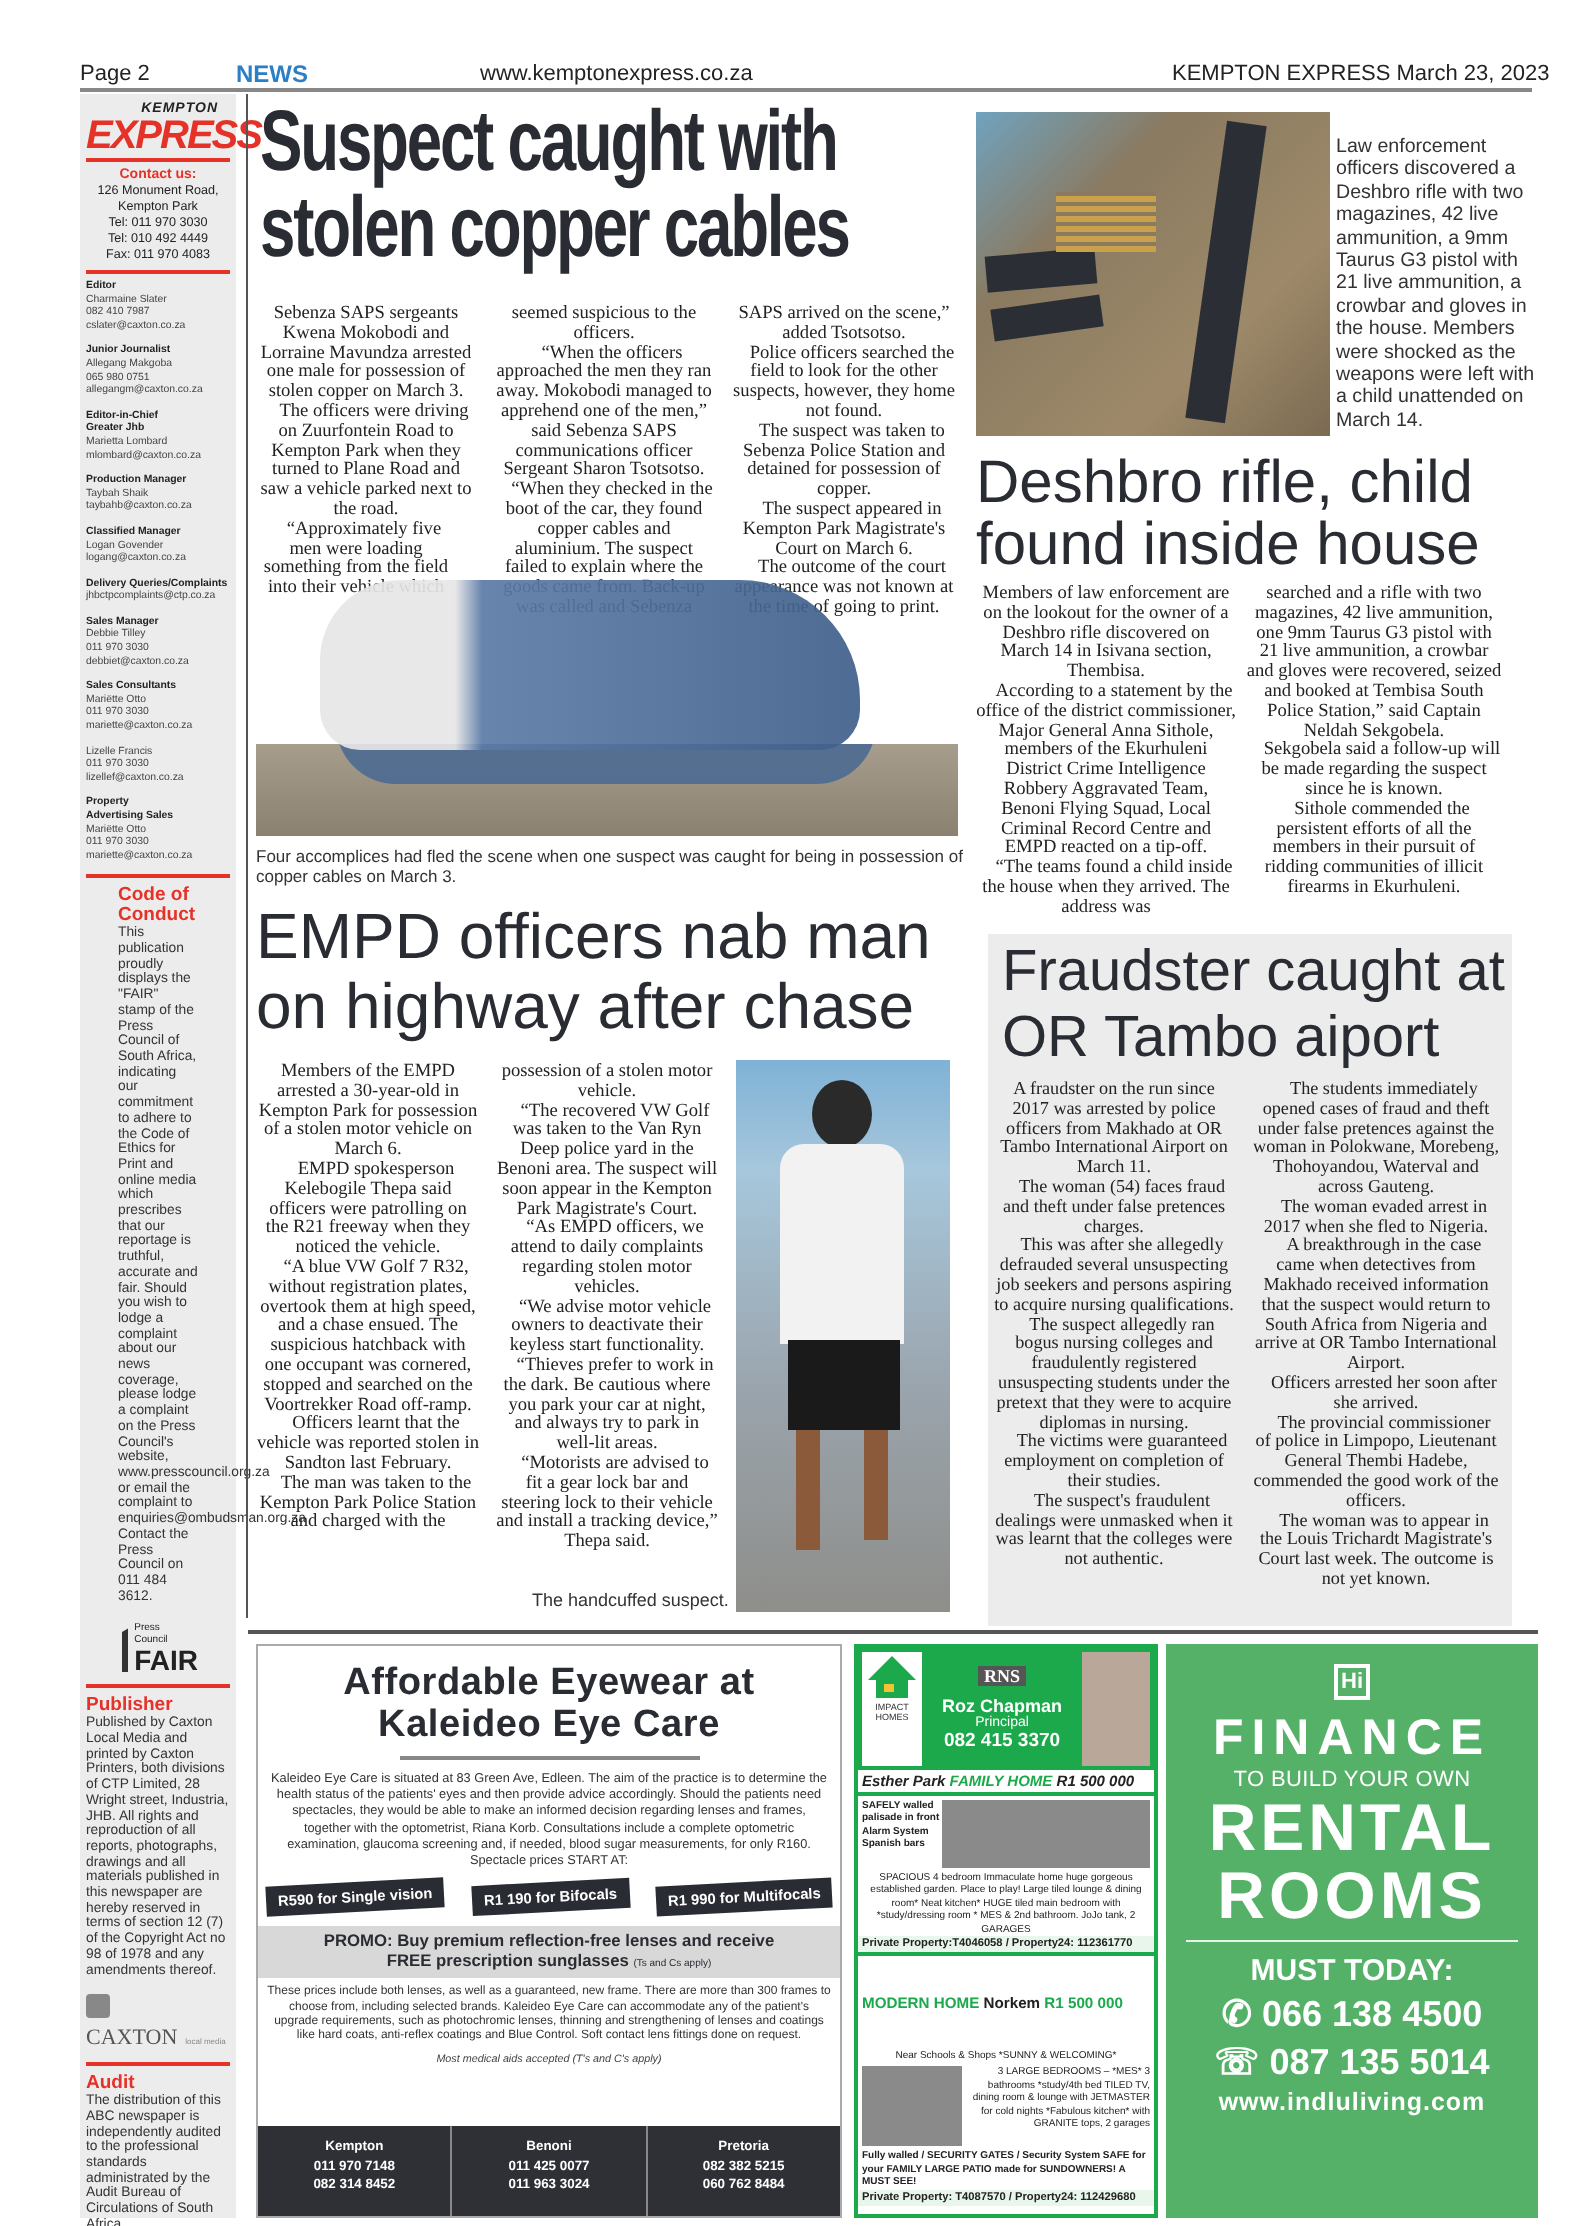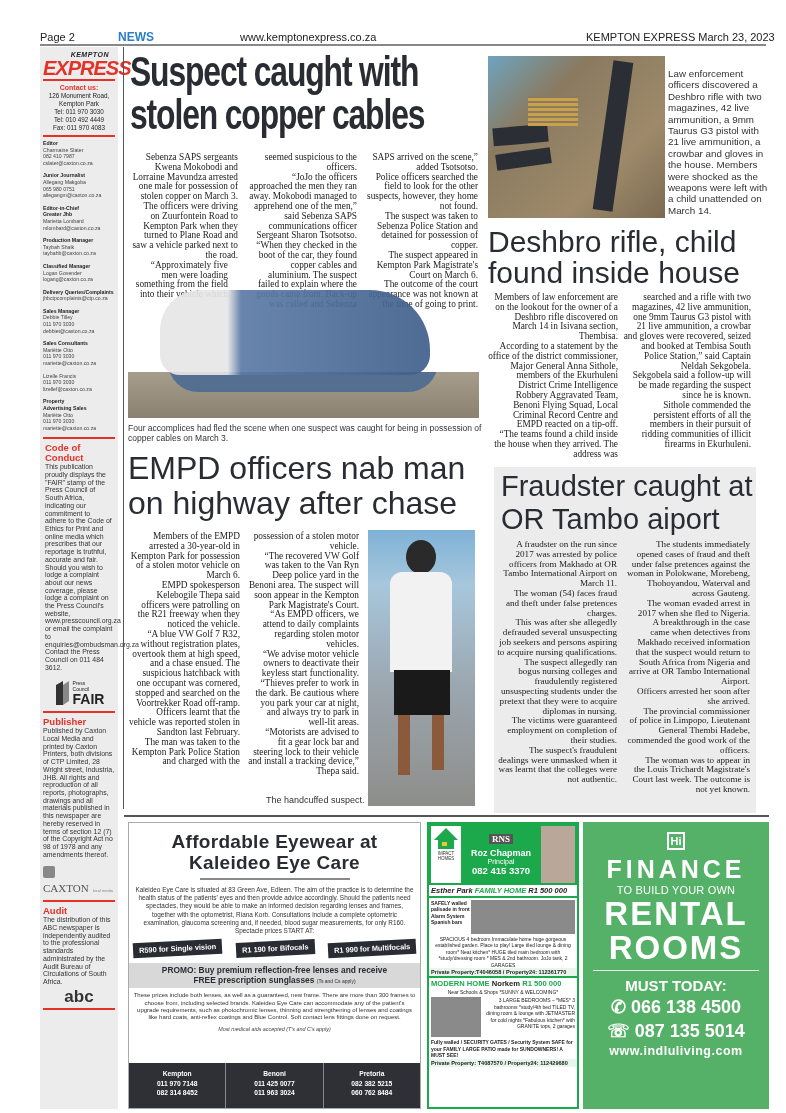--- a/index.html
+++ b/index.html
@@ -21,21 +21,21 @@
   #sidebar .contact .h{color:#e53228;font-weight:bold;font-size:7px}
   .staff{font-family:"Liberation Sans",sans-serif;font-size:5.2px;line-height:6.6px;padding:3px 3px 0 3px;color:#444}
   .staff .blk{margin-bottom:6px}
   .staff b{color:#222}
   .sidehead{font-family:"Liberation Sans",sans-serif;font-weight:bold;font-size:9.5px;color:#e53228;line-height:10px}
   .sidetext{font-family:"Liberation Sans",sans-serif;font-size:6.9px;line-height:7.7px;color:#333}
   .redrule{height:2px;background:#e53228;margin:4px 3px}
   
   .hl-condensed{font-family:"Liberation Sans",sans-serif;font-weight:bold;color:#2a2c33;letter-spacing:-1.5px;transform:scaleX(.74);transform-origin:left top;white-space:nowrap}
   .hl{font-family:"Liberation Sans",sans-serif;color:#2a2c33;white-space:nowrap}
-  .col{font-family:"Liberation Serif",serif;font-size:9.3px;line-height:9.8px;color:#222;text-align:right}
+  .col{font-family:"Liberation Serif",serif;font-size:9.3px;line-height:9.8px;color:#222;text-align:center}
   .col p{text-indent:8px}
   .col p.first{text-indent:0}
   .caption{font-family:"Liberation Sans",sans-serif;font-size:8.5px;line-height:10px;color:#333}
   
   .photo{background:#9a8a72;overflow:hidden}
   
   .vrule{background:#555;width:1px}
   .hrule{background:#555;height:2px}
   
   #eyead{left:128px;top:822px;width:293px;height:287px;border:1px solid #aaa;background:#fff}
@@ -59,21 +59,21 @@
   #propad .agent .rns{display:inline-block;background:#555;color:#fff;font-family:"Liberation Serif",serif;font-weight:bold;font-size:9px;padding:0 3px}
   #propad .agent .name{font-weight:bold;font-size:9px;line-height:10px;margin-top:2px}
   #propad .agent .role{font-size:7px;line-height:8px}
   #propad .agent .phone{font-weight:bold;font-size:9.5px;line-height:10px}
   #propad .face{width:34px;background:#b9a89a;margin:2px}
   #propad .l1{font-family:"Liberation Sans",sans-serif;font-size:7.5px;font-weight:bold;font-style:italic;padding:1px 2px;border-bottom:2px solid #1ba94c}
   #propad .l1 .g{color:#1ba94c}
   #propad .small{font-family:"Liberation Sans",sans-serif;font-size:5px;line-height:6.4px;color:#222}
   #propad .house{background:#8a8a8a}
   #propad .bar{background:#e8f6ec;font-family:"Liberation Sans",sans-serif;font-size:5.6px;font-weight:bold;padding:1px 2px}
-  #propad .mh{background:#fff;font-family:"Liberation Sans",sans-serif;font-weight:bold;font-size:7.6px;padding:1px 2px;border-top:2px solid #1ba94c}
+  #propad .mh{background:#fff;font-family:"Liberation Sans",sans-serif;font-weight:bold;font-size:7.6px;padding:19px 2px;border-top:2px solid #1ba94c}
   #propad .mh .g{color:#1ba94c}
   #propad .wa{font-family:"Liberation Sans",sans-serif;font-size:8px;font-weight:bold;padding:1px 2px;border-top:1px solid #1ba94c}
   #propad .wa .g{color:#1ba94c;font-size:10px}
   
   #finad{left:583px;top:822px;width:186px;height:287px;background:#55b168;color:#fff;font-family:"Liberation Sans",sans-serif;text-align:center}
   #finad .logo{width:18px;height:18px;border:2px solid #fff;margin:10px auto 0;font-weight:bold;font-size:11px;line-height:14px}
   #finad .f{font-size:25px;font-weight:bold;letter-spacing:4px;line-height:30px;margin-top:4px}
   #finad .tb{font-size:11px;line-height:13px;letter-spacing:.2px}
   #finad .r{font-size:33px;font-weight:bold;line-height:34px;letter-spacing:2px}
   #finad .line{height:1px;background:#e5f3e8;margin:5px 10px}
@@ -118,21 +118,21 @@
     <div class="blk"><b>Sales Consultants</b><div>Mariëtte Otto</div><div> 011 970 3030</div><div>mariette@caxton.co.za</div></div>
     <div class="blk">
         <div>Lizelle Francis</div>
         <div>011 970 3030</div>
         <div>lizellef@caxton.co.za</div>
       </div>
     <div class="blk"><b style="white-space:pre-line">Property
 Advertising Sales</b><div>Mariëtte Otto</div><div>011 970 3030</div><div>mariette@caxton.co.za</div></div>
   </div>
   <div class="redrule"></div>
-  <div style="padding:0 5px">
+  <div style="padding:0 19px">
     <div class="sidehead">Code of Conduct</div>
     <div class="sidetext">This publication proudly displays the "FAIR" stamp of the Press Council of South Africa, indicating our commitment to adhere to the Code of Ethics for Print and online media which prescribes that our reportage is truthful, accurate and fair. Should you wish to lodge a complaint about our news coverage, please lodge a complaint on the Press Council's website, www.presscouncil.org.za or email the complaint to enquiries@ombudsman.org.za Contact the Press Council on 011 484 3612.</div>
     <div style="display:flex;align-items:center;justify-content:center;margin:8px 0 4px">
       <svg width="16" height="28">
           <polygon points="2,6 9,2 9,26 2,26" fill="#333"></polygon>
           <polygon points="9,6 15,2 15,22 9,26" fill="#888"></polygon>
         </svg>
       <div style="margin-left:3px;font-family:'Liberation Sans',sans-serif">
         <div style="font-size:5px;line-height:6px;width:22px">Press Council</div>
         <div style="font-size:14px;font-weight:bold;line-height:14px">FAIR</div>
@@ -164,21 +164,21 @@
   <div>Suspect caught with</div>
   <div>stolen copper cables</div>
 </div>
 <div class="abs col" style="left:128px;top:153px;width:110px">
   <p class="first">Sebenza SAPS sergeants Kwena Mokobodi and Lorraine Mavundza arrested one male for possession of stolen copper on March 3.</p>
   <p>The officers were driving on Zuurfontein Road to Kempton Park when they turned to Plane Road and saw a vehicle parked next to the road.</p>
   <p style="width:100px">“Approximately five men were loading something from the field into their vehicle which</p>
 </div>
 <div class="abs col" style="left:247px;top:153px;width:110px">
   <p class="first">seemed suspicious to the officers.</p>
-  <p>“JoJo the officers approached the men they ran away. Mokobodi managed to apprehend one of the men,” said Sebenza SAPS communications officer Sergeant Sharon Tsotsotso.</p>
+  <p>“When the officers approached the men they ran away. Mokobodi managed to apprehend one of the men,” said Sebenza SAPS communications officer Sergeant Sharon Tsotsotso.</p>
   <p>“When they checked in the boot of the car, they found copper cables and aluminium. The suspect failed to explain where the goods came from. Back-up was called and Sebenza</p>
 </div>
 <div class="abs col" style="left:366px;top:153px;width:112px">
   <p class="first">SAPS arrived on the scene,” added Tsotsotso.</p>
   <p>Police officers searched the field to look for the other suspects, however, they home not found.</p>
   <p>The suspect was taken to Sebenza Police Station and detained for possession of copper.</p>
   <p>The suspect appeared in Kempton Park Magistrate's Court on March 6.</p>
   <p>The outcome of the court appearance was not known at the time of going to print.</p>
 </div>
 <div class="abs photo" style="left:128px;top:372px;width:351px;height:46px;background:linear-gradient(180deg,#a69d8c,#8b8170)">

